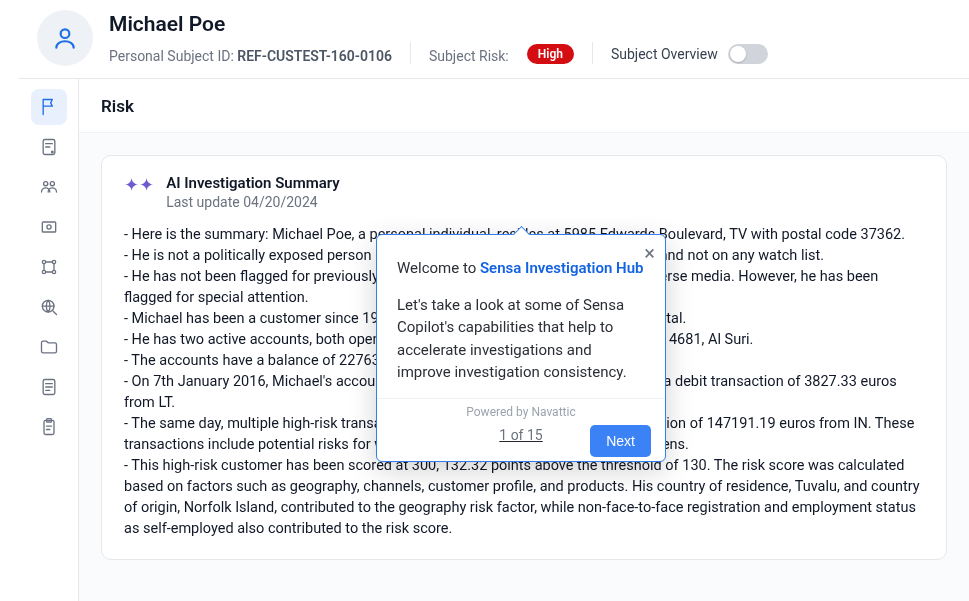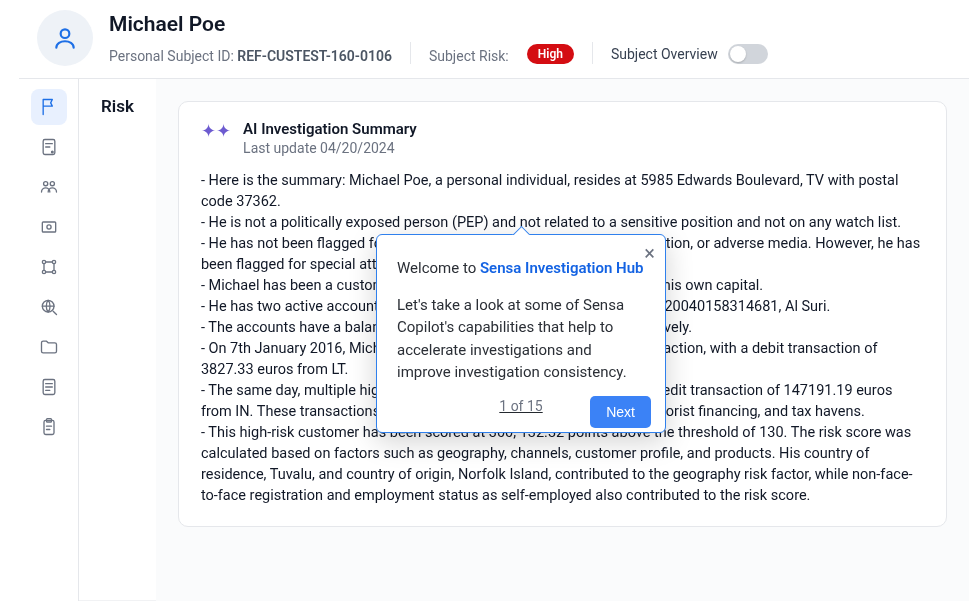--- a/index.html
+++ b/index.html
@@ -16,21 +16,21 @@
   .risk-pill { background: #d40d12; color: #fff; font-weight: 600; font-size: 12px; padding: 3px 11px; border-radius: 999px; }
   .overview-wrap { display: flex; align-items: center; gap: 10px; color: #374151; font-size: 14px; }
   .toggle { width: 40px; height: 20px; border-radius: 999px; background: #d1d5db; position: relative; }
   .toggle .knob { position: absolute; left: 2px; top: 2px; width: 16px; height: 16px; border-radius: 50%; background: #fff; box-shadow: 0 1px 2px rgba(0,0,0,0.2); }
   .body { display: flex; flex: 1; min-height: 0; }
   .sidebar { width: 60px; border-right: 1px solid #e5e7eb; display: flex; flex-direction: column; align-items: center; padding-top: 10px; gap: 4px; }
   .sbitem { width: 36px; height: 36px; border-radius: 8px; display: flex; align-items: center; justify-content: center; cursor: pointer; }
   .sbitem svg { width: 20px; height: 20px; stroke: #6b7280; fill: none; stroke-width: 1.6; }
   .sbitem.active { background: #e8f0fe; }
   .sbitem.active svg { stroke: #1d6fe6; }
-  .main { flex: 1; background: #fafbfc; display: flex; flex-direction: row; min-width: 0; }
+  .main { flex: 1; background: #fafbfc; display: flex; flex-direction: column; min-width: 0; }
   .main-title { font-size: 17px; font-weight: 600; padding: 17px 22px 16px 22px; color: #111827; background: #fff; border-bottom: 1px solid #f1f2f4; }
   .card-wrap { padding: 22px 22px 10px 22px; }
   .card { border: 1px solid #e5e7eb; border-radius: 10px; background: #fff; padding: 18px 22px 20px 22px; }
   .card-head { display: flex; align-items: flex-start; justify-content: space-between; margin-bottom: 14px; }
   .card-head-left { display: flex; gap: 12px; align-items: flex-start; }
   .sparkles { color: #6d5bd0; font-size: 18px; line-height: 1; margin-top: 2px; }
   .card-title { font-size: 15px; font-weight: 600; color: #111827; }
   .card-sub { font-size: 14px; color: #6b7280; margin-top: 2px; }
   .disclaimer { display: flex; align-items: center; gap: 6px; color: #1463e3; font-size: 14px; font-weight: 500; cursor: pointer; }
   .info-circle { width: 18px; height: 18px; border: 1.6px solid #7c3aed; border-radius: 50%; display: flex; align-items: center; justify-content: center; color: #7c3aed; font-size: 11px; font-weight: 700; }
@@ -176,19 +176,20 @@
 
 <div class="popover">
   <div class="arrow"></div>
   <div class="close">×</div>
   <div class="pop-body">
     <div class="welcome-line">
       <span>Welcome to </span><span class="link">Sensa Investigation Hub</span>
     </div>
     <div>Let's take a look at some of Sensa Copilot's capabilities that help to accelerate investigations and improve investigation consistency.</div>
   </div>
+  <div class="pop-powered">Powered by Navattic</div>
   <div class="pop-foot-wrap">
     <div class="pop-foot">
       <span class="pop-step">1 of 15</span>
       <button class="pop-next">Next</button>
     </div>
   </div>
 </div>
 
 </body></html>

